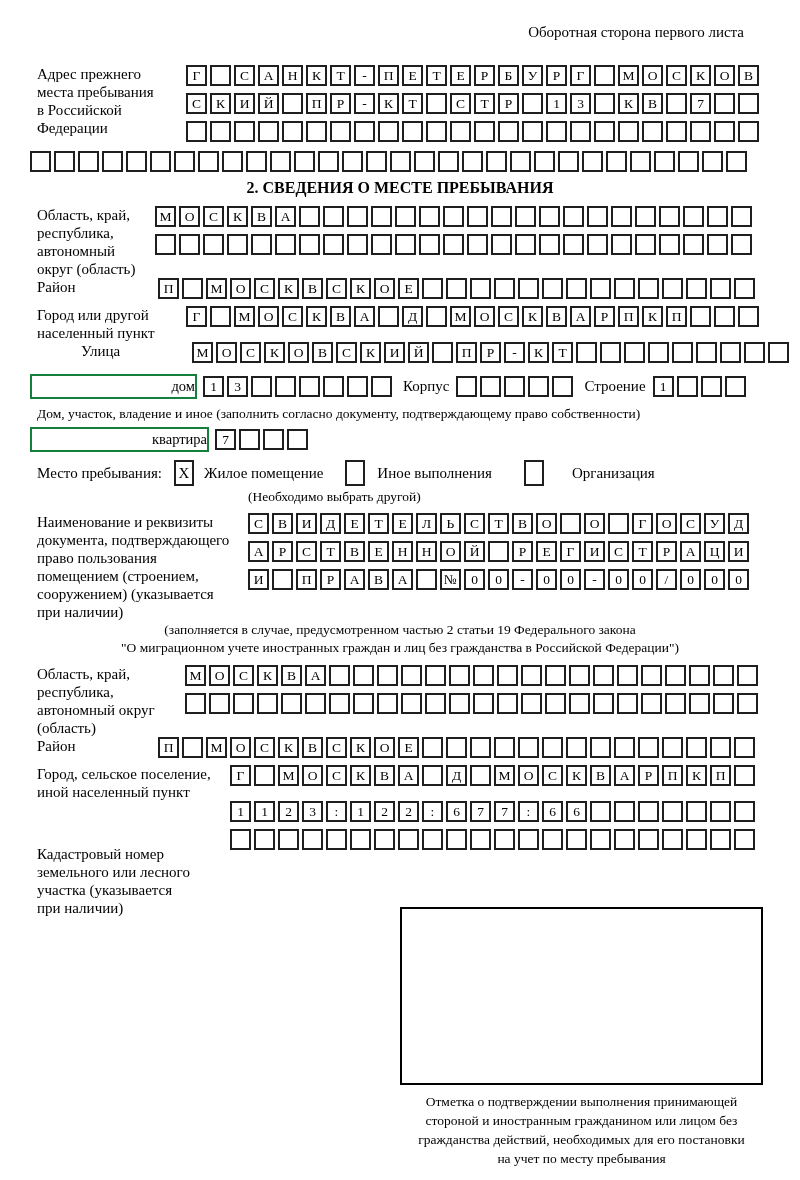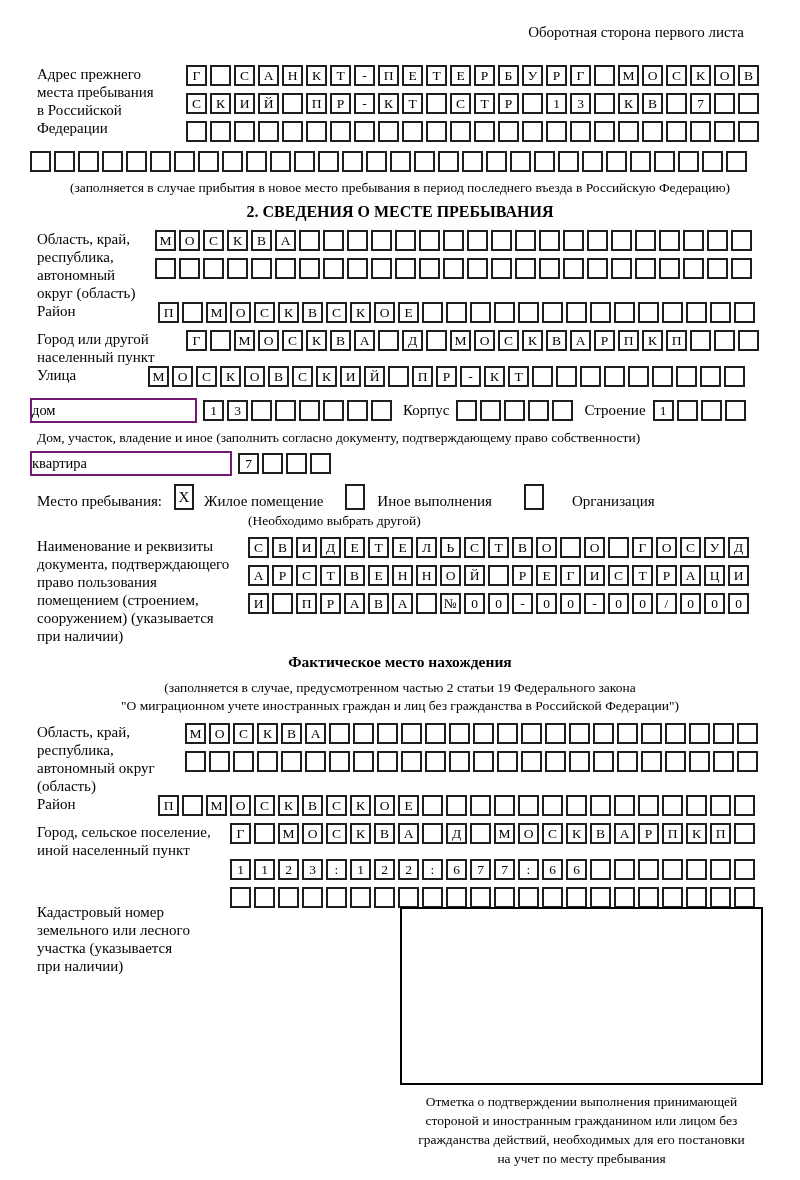--- a/index.html
+++ b/index.html
@@ -20,26 +20,26 @@
   .caption{font-size:13.5px;line-height:17px;}
   .caption.center{text-align:center;}
   .caption.left{padding-left:7px;}
   .sec-title{font-size:16px;font-weight:bold;text-align:center;margin:7px 0 9px 0;}
 
   .addr-block{margin-top:24px;}
   .wide-row{margin-top:2px;}
 
   .dom-row{display:flex;align-items:center;margin:4px 0 6px 0;}
   .dom-row .cellrow{margin-bottom:0;}
-  .small-box{box-sizing:border-box;height:25px;border:2px solid #701a75;
-             text-align:left;font-size:14.5px;line-height:21px;flex:0 0 auto;}
+  .small-box{box-sizing:border-box;height:25px;border:2px solid #15803d;
+             text-align:right;font-size:14.5px;line-height:21px;flex:0 0 auto;}
   .inline-label{font-size:15px;margin:0 7px 0 8px;white-space:nowrap;}
   .gap6{width:6px;flex:0 0 auto;}
 
-  .mesto-row{display:flex;align-items:flex-end;margin-top:8px;font-size:15px;}
+  .mesto-row{display:flex;align-items:center;margin-top:8px;font-size:15px;}
   .chk{box-sizing:border-box;width:20px;height:26px;border:2px solid #1f1f1f;
        text-align:center;font-size:15px;line-height:22px;flex:0 0 auto;}
   .hint{font-size:13.5px;margin:3px 0 8px 218px;}
 
   .fact-title{font-size:15.5px;font-weight:bold;text-align:center;margin:8px 0 8px 0;}
   .fact-cap{font-size:13.5px;text-align:center;line-height:18px;}
   .mb8{margin-bottom:8px;}
 
   .stamp-box{position:absolute;left:400px;top:907px;width:363px;height:178px;
              border:2px solid #000;box-sizing:border-box;background:#fff;}
@@ -165,21 +165,20 @@
       <div class="cell"></div>
       <div class="cell"></div>
       <div class="cell"></div>
       <div class="cell"></div>
       <div class="cell"></div>
       <div class="cell"></div>
       <div class="cell"></div>
       <div class="cell"></div>
       <div class="cell"></div>
     </div>
-  <div class="caption center">(заполняется в случае прибытия в новое место пребывания в период последнего въезда в Российскую Федерацию)</div>
 
   <div class="sec-title">2. СВЕДЕНИЯ О МЕСТЕ ПРЕБЫВАНИЯ</div>
 
   <div class="frow">
     <div class="flabel" style="width:125px;">Область, край,
 республика,
 автономный
 округ (область)</div>
     <div class="rows">
       <div class="cellrow">
@@ -295,21 +294,21 @@
         <div class="cell">П</div>
         <div class="cell">К</div>
         <div class="cell">П</div>
         <div class="cell"></div>
         <div class="cell"></div>
         <div class="cell"></div>
       </div>
   </div>
 
   <div class="frow">
-    <div class="flabel" style="width:118px;">Улица</div>
+    <div class="flabel" style="width:118px;margin-left:44px;">Улица</div>
     <div class="cellrow">
         <div class="cell">М</div>
         <div class="cell">О</div>
         <div class="cell">С</div>
         <div class="cell">К</div>
         <div class="cell">О</div>
         <div class="cell">В</div>
         <div class="cell">С</div>
         <div class="cell">К</div>
         <div class="cell">И</div>
@@ -357,21 +356,21 @@
     <div class="cellrow">
         <div class="cell">1</div>
         <div class="cell"></div>
         <div class="cell"></div>
         <div class="cell"></div>
       </div>
   </div>
   <div class="caption left" style="margin-bottom:5px;">Дом, участок, владение и иное (заполнить согласно документу, подтверждающему право собственности)</div>
 
   <div class="dom-row">
-    <div class="small-box" style="width:202px;">квартира</div>
+    <div class="small-box" style="width:179px;">квартира</div>
     <div class="gap6"></div>
     <div class="cellrow">
         <div class="cell">7</div>
         <div class="cell"></div>
         <div class="cell"></div>
         <div class="cell"></div>
       </div>
   </div>
 
   <div class="mesto-row">
@@ -458,21 +457,20 @@
           <div class="cell">0</div>
           <div class="cell">0</div>
           <div class="cell">/</div>
           <div class="cell">0</div>
           <div class="cell">0</div>
           <div class="cell">0</div>
         </div>
     </div>
   </div>
 
-  <div class="fact-title">Фактическое место нахождения</div>
   <div class="fact-cap">(заполняется в случае, предусмотренном частью 2 статьи 19 Федерального закона</div>
   <div class="fact-cap mb8">"О миграционном учете иностранных граждан и лиц без гражданства в Российской Федерации")</div>
 
   <div class="frow">
     <div class="flabel" style="width:155px;">Область, край,
 республика,
 автономный округ
 (область)</div>
     <div class="rows">
       <div class="cellrow">

